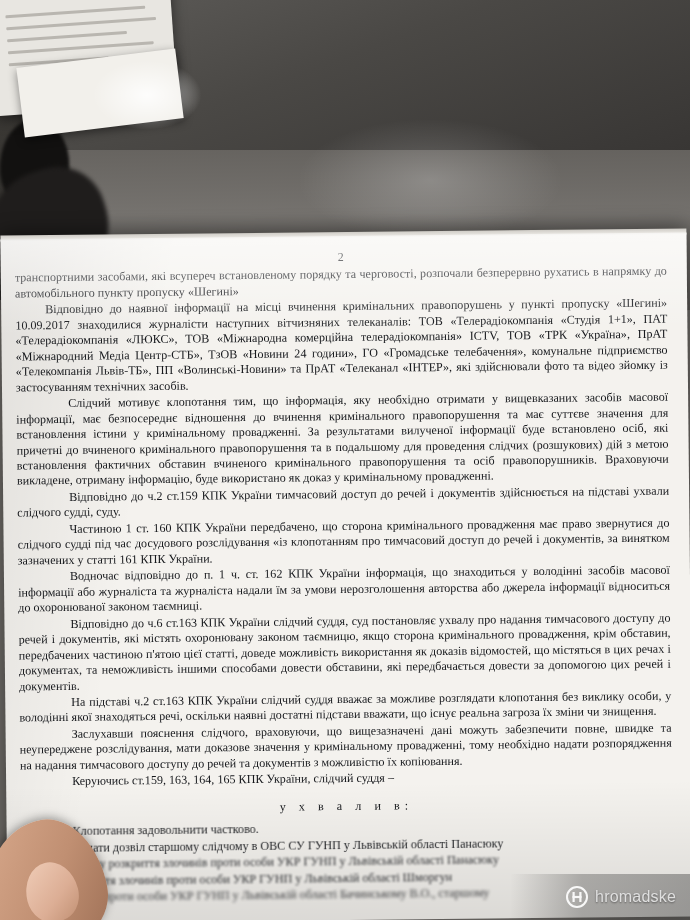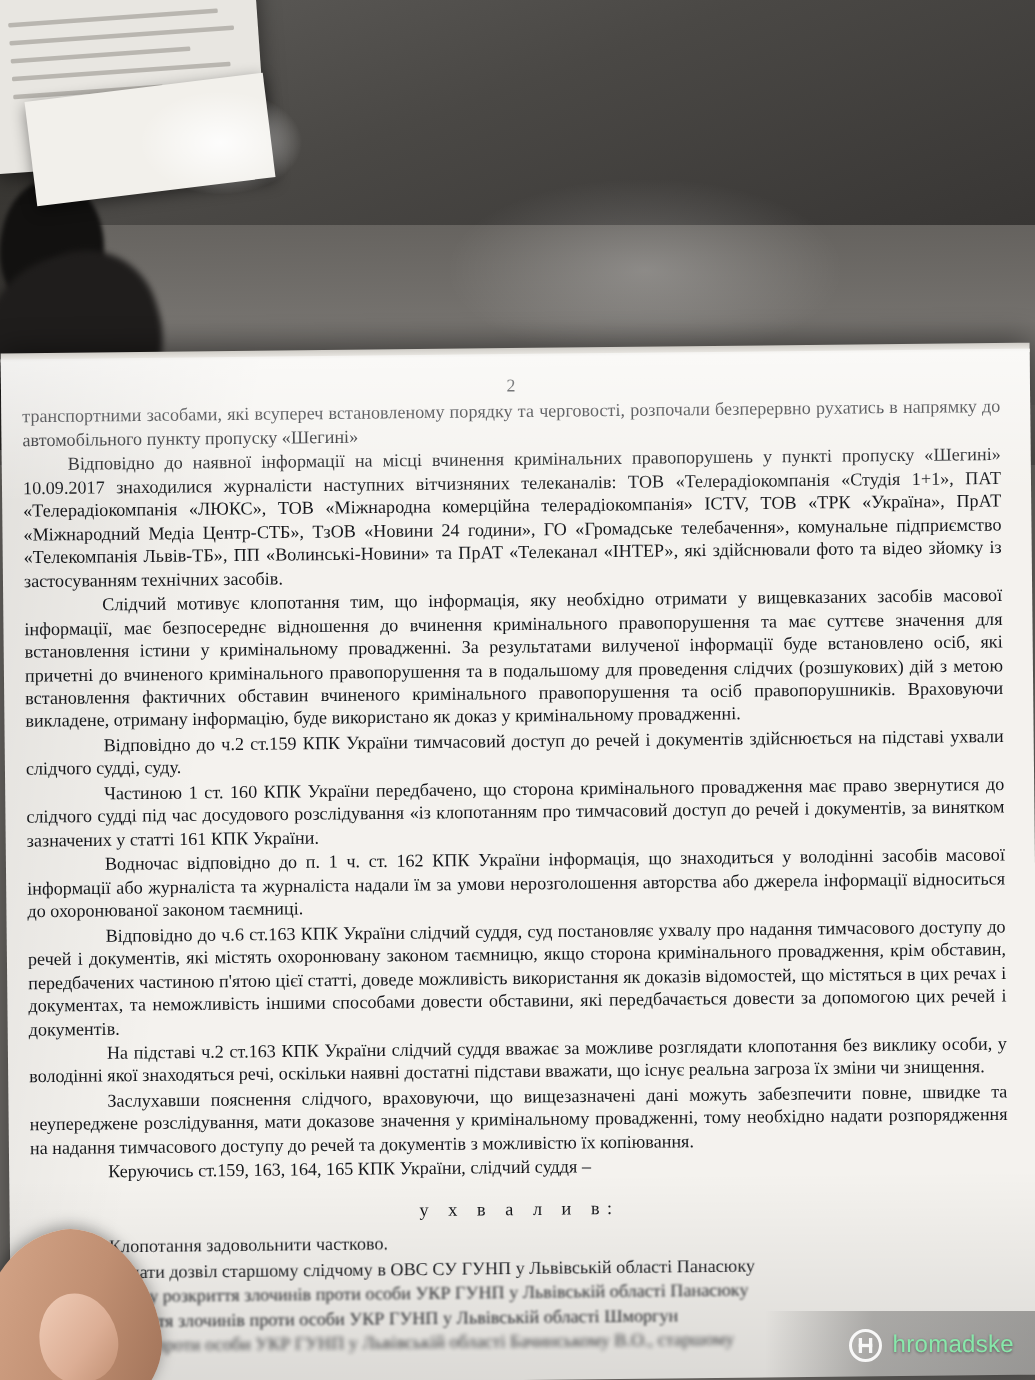--- a/index.html
+++ b/index.html
@@ -179,21 +179,21 @@
     align-items: center;
     gap: 7px;
     opacity: .92;
   }
   .wm-mark {
     width: 22px; height: 22px;
     position: relative;
   }
   .wm-mark svg { display: block; }
   .wm-text {
-    color: #86efac;
+    color: #e5e5e5;
     font-family: "Liberation Sans", sans-serif;
     font-size: 16px;
     letter-spacing: .2px;
     text-shadow: 0 1px 2px rgba(0,0,0,.5);
   }
   .wm-backing {
     position: absolute;
     right: 0; bottom: 0;
     width: 180px; height: 46px;
     background: linear-gradient(90deg, rgba(40,40,40,0) 0%, rgba(40,40,40,.30) 40%, rgba(40,40,40,.38) 100%);

